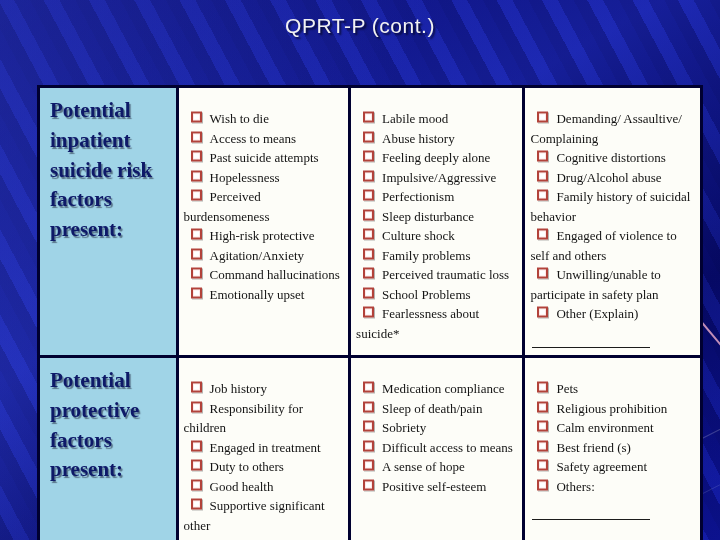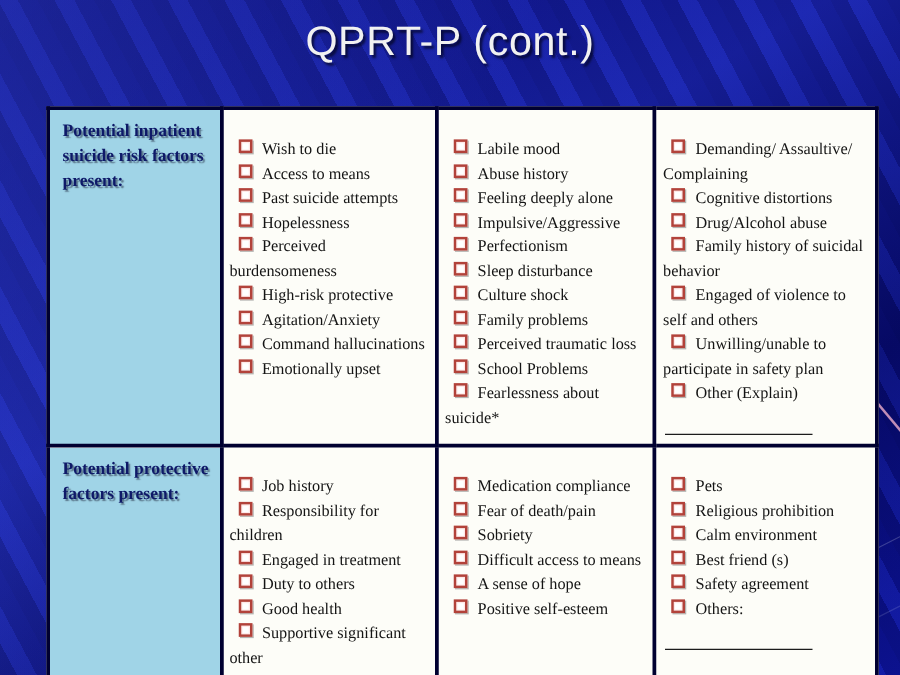--- a/index.html
+++ b/index.html
@@ -12,35 +12,35 @@
       linear-gradient(150deg, #0b0f86 0%, #1a24ae 40%, #070b70 72%, #0e15a2 100%);
   }
   .deco{position:absolute;height:2px;transform-origin:left center;border-radius:1px;}
   .deco.pink{left:694px;top:312px;width:52px;background:rgba(255,185,210,0.75);transform:rotate(50deg);}
   .deco.w1{left:596px;top:492px;width:190px;height:1px;background:rgba(255,255,255,0.20);transform:rotate(-27deg);}
   .deco.w2{left:646px;top:522px;width:160px;height:1px;background:rgba(255,255,255,0.13);transform:rotate(-27deg);}
 
   .title{
     position:absolute;top:14px;left:0;right:0;text-align:center;
     font-family:"Liberation Sans","DejaVu Sans",sans-serif;
-    font-size:33px;color:#f1f1f1;letter-spacing:0.5px;
+    font-size:21px;color:#f1f1f1;letter-spacing:0.5px;
     text-shadow:2px 2px 2px rgba(0,0,10,0.65);
   }
 
   table.grid{
     position:absolute;left:37px;top:85px;width:666px;
     border-collapse:collapse;table-layout:fixed;
     background:#fdfdf8;
   }
   table.grid td{
     border:3px solid #000030;vertical-align:top;overflow:hidden;
   }
   td.hdr{
     width:20%;background:#a0d4e7;color:#0e1968;
-    font-weight:bold;font-size:14px;line-height:1.42;
+    font-weight:bold;font-size:21px;line-height:1.42;
     padding:8px 4px 0 10px;
     text-shadow:1.5px 1.5px 1px rgba(0,0,25,0.45);
     font-family:Liberation Serif, serif;
   }
   td.cell{
     background:#fdfdf8;color:#141414;
     font-size:13px;line-height:19.5px;
     padding:21px 4px 4px 5px;
   }
   td.c2{width:26.3%;} td.c3{width:26.6%;} td.c4{width:27.1%;margin-top:33px;}
@@ -113,21 +113,21 @@
       <td class="cell c2">
             <div class="item"><span class="cb"></span><span>Job history</span></div>
             <div class="item"><span class="cb"></span><span>Responsibility for children</span></div>
             <div class="item"><span class="cb"></span><span>Engaged in treatment</span></div>
             <div class="item"><span class="cb"></span><span>Duty to others</span></div>
             <div class="item"><span class="cb"></span><span>Good health</span></div>
             <div class="item"><span class="cb"></span><span>Supportive significant other</span></div>
           </td>
       <td class="cell c3">
             <div class="item"><span class="cb"></span><span>Medication compliance</span></div>
-            <div class="item"><span class="cb"></span><span>Fear of death/pain</span></div>
+            <div class="item"><span class="cb"></span><span>Sleep of death/pain</span></div>
             <div class="item"><span class="cb"></span><span>Sobriety</span></div>
             <div class="item"><span class="cb"></span><span>Difficult access to means</span></div>
             <div class="item"><span class="cb"></span><span>A sense of hope</span></div>
             <div class="item"><span class="cb"></span><span>Positive self-esteem</span></div>
           </td>
       <td class="cell c4">
             <div class="item"><span class="cb"></span><span>Pets</span></div>
             <div class="item"><span class="cb"></span><span>Religious prohibition</span></div>
             <div class="item"><span class="cb"></span><span>Calm environment</span></div>
             <div class="item"><span class="cb"></span><span>Best friend (s)</span></div>

